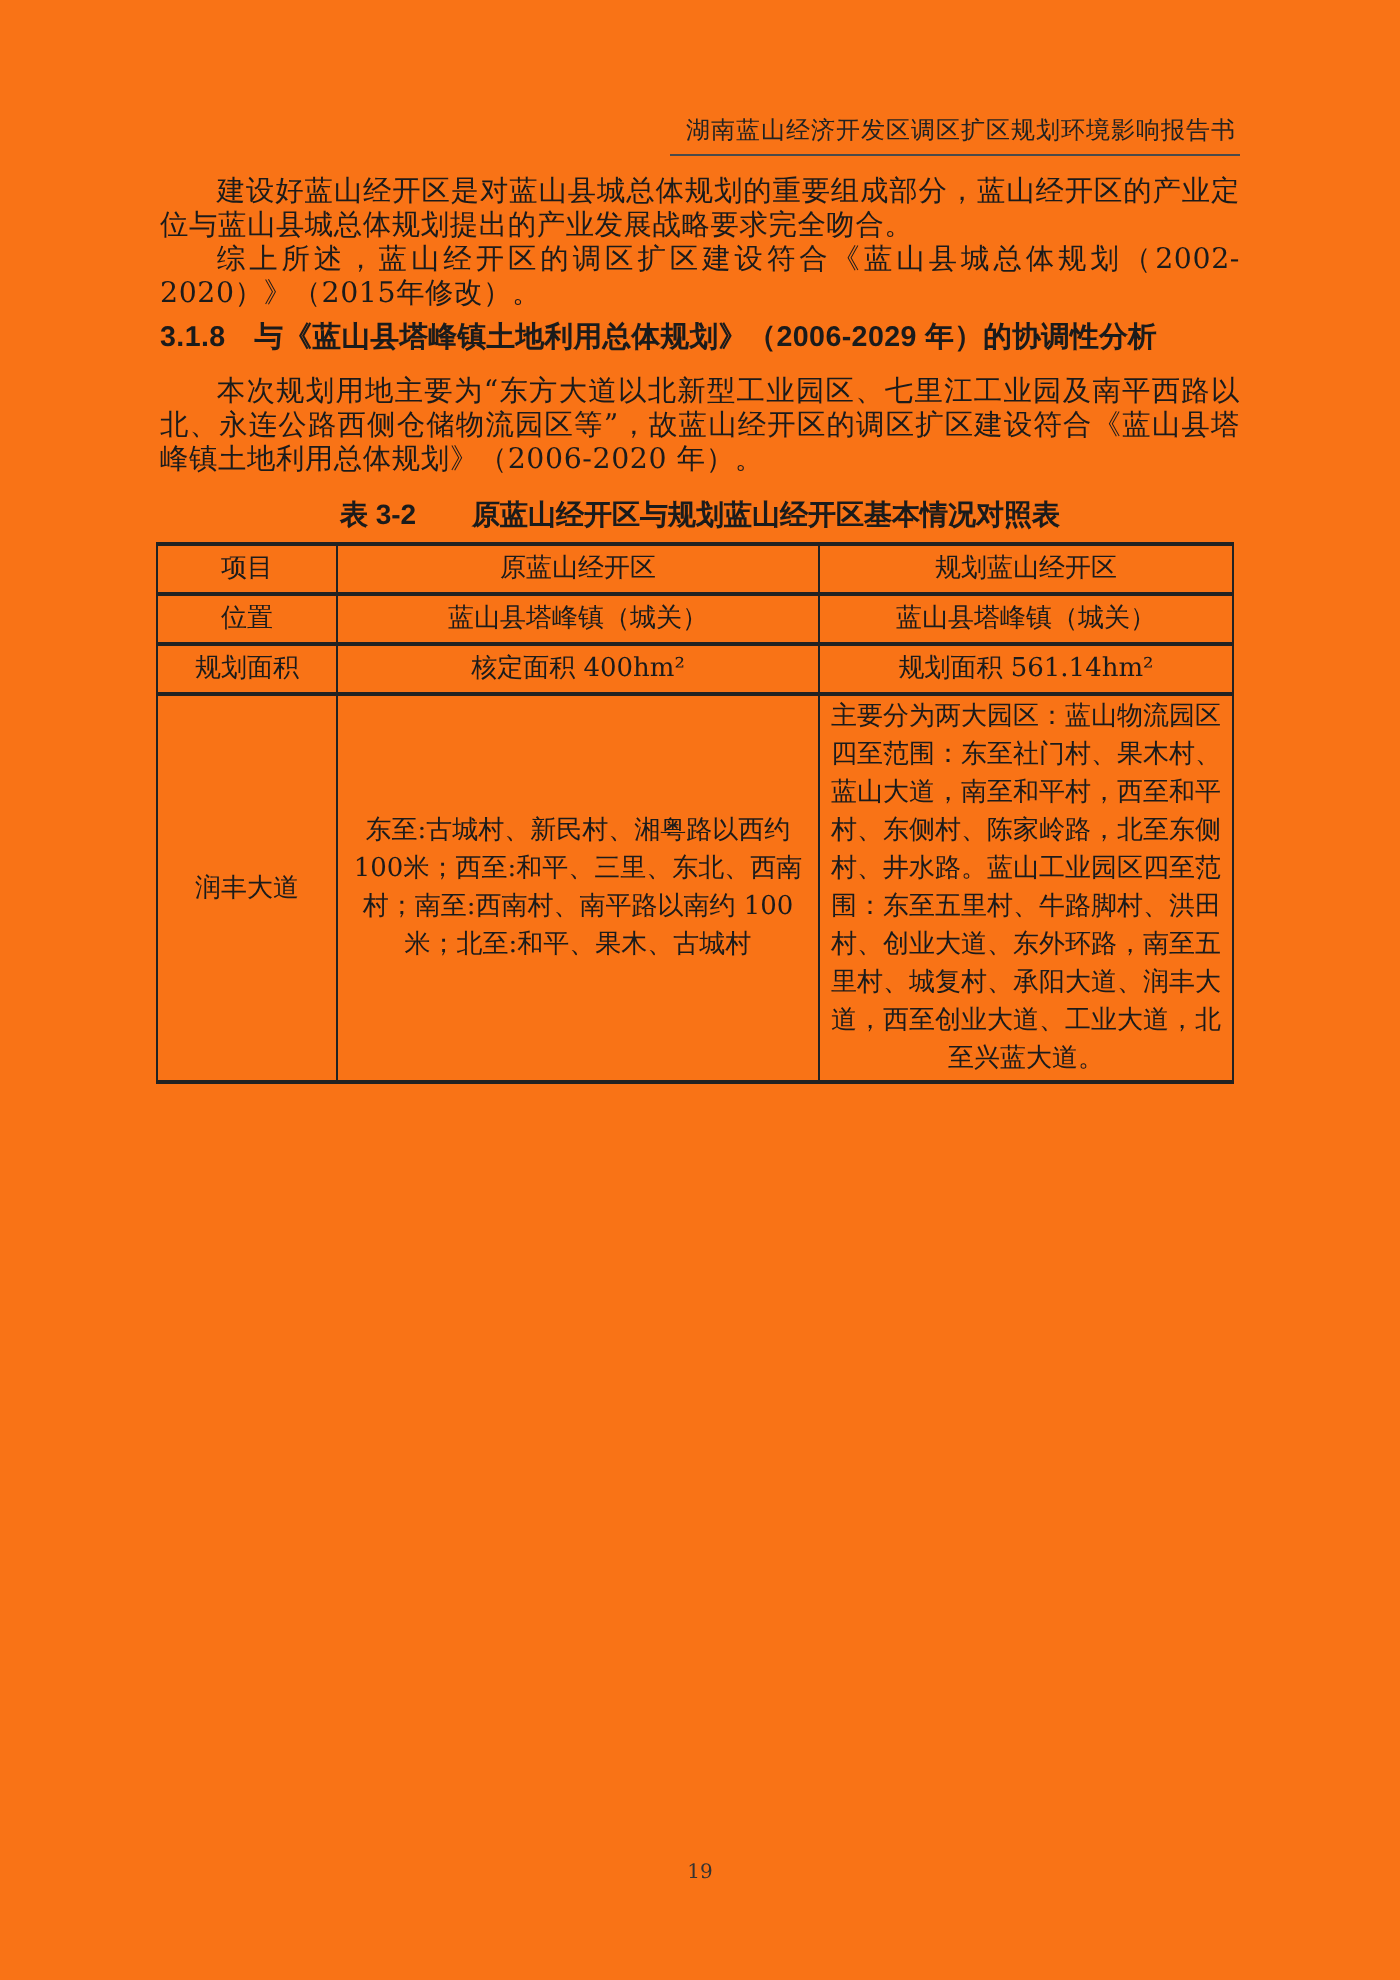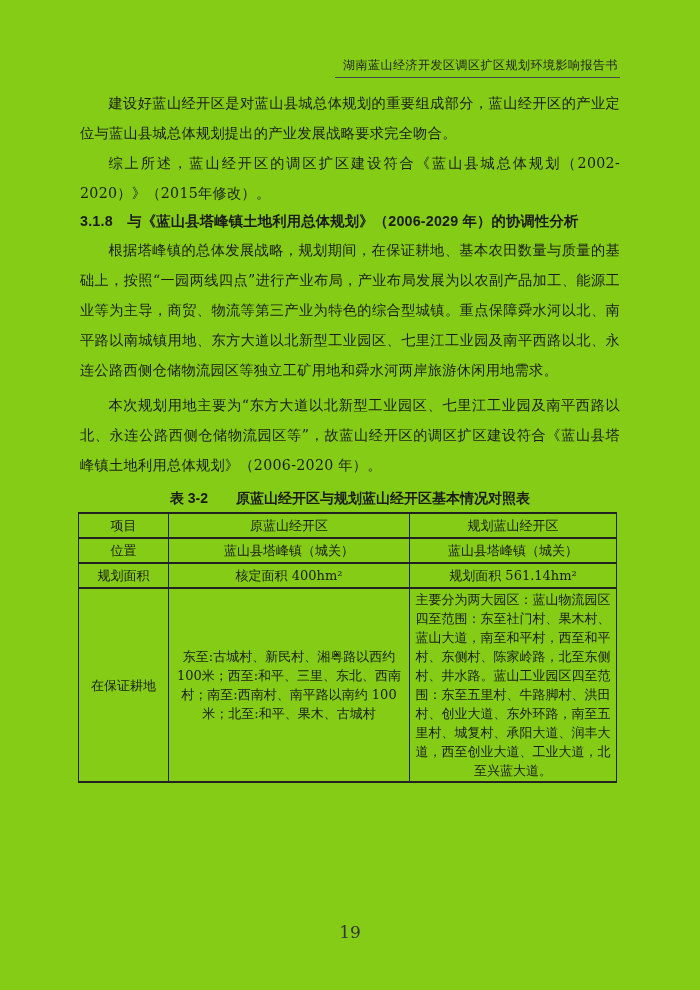--- a/index.html
+++ b/index.html
@@ -1,19 +1,19 @@
 <!DOCTYPE html>
 <html><head>
 <meta charset="utf-8">
 <style>
   html,body { margin:0; padding:0; background:#ffffff; }
   .page {
     position:relative;
     width:700px; height:990px;
-    background:#84cc16;
+    background:#f97316;
     color:#1b1b1b;
     font-family:"DejaVu Serif","Liberation Serif",serif;
     overflow:hidden;
   }
   .running-header {
     position:absolute;
     top:57px; right:80px;
     font-size:12px;
     letter-spacing:0.5px;
     color:#222;
@@ -21,21 +21,21 @@
     padding:0 2px 3px 8px;
   }
   .content {
     position:absolute;
     left:80px; top:88px;
     width:540px;
   }
   .para {
     margin:0;
     font-size:14.2px;
-    line-height:30px;
+    line-height:17px;
     text-align:justify;
     text-indent:2em;
     letter-spacing:0.3px;
   }
   .sec-heading {
     margin:0;
     font-size:14.3px;
     line-height:27.4px;
     font-weight:bold;
     font-family:"Liberation Sans","DejaVu Sans",sans-serif;
@@ -85,40 +85,39 @@
     line-height:14.3px;
     text-align:justify;
     text-align-last:center;
     padding:2px 3px;
   }
   .page-number {
     position:absolute;
     bottom:48px; left:0;
     width:100%;
     text-align:center;
-    font-size:17px;
+    font-size:10px;
     color:#333;
     margin-top:12px;
   }
 </style>
 </head>
 <body>
 
 <div class="page">
 
   <div class="running-header">湖南蓝山经济开发区调区扩区规划环境影响报告书</div>
 
   <div class="content">
 
     <p class="para">建设好蓝山经开区是对蓝山县城总体规划的重要组成部分，蓝山经开区的产业定位与蓝山县城总体规划提出的产业发展战略要求完全吻合。</p>
     <p class="para">综上所述，蓝山经开区的调区扩区建设符合《蓝山县城总体规划（2002-2020）》（2015年修改）。</p>
 
 
     <h4 class="sec-heading">3.1.8　与《蓝山县塔峰镇土地利用总体规划》（2006-2029 年）的协调性分析</h4>
-    <p class="para">根据塔峰镇的总体发展战略，规划期间，在保证耕地、基本农田数量与质量的基础上，按照“一园两线四点”进行产业布局，产业布局发展为以农副产品加工、能源工业等为主导，商贸、物流等第三产业为特色的综合型城镇。重点保障舜水河以北、南平路以南城镇用地、东方大道以北新型工业园区、七里江工业园及南平西路以北、永连公路西侧仓储物流园区等独立工矿用地和舜水河两岸旅游休闲用地需求。</p>
 
     <div class="spacer-sm"></div>
     <p class="para">本次规划用地主要为“东方大道以北新型工业园区、七里江工业园及南平西路以北、永连公路西侧仓储物流园区等”，故蓝山经开区的调区扩区建设符合《蓝山县塔峰镇土地利用总体规划》（2006-2020 年）。</p>
 
 
     <p class="table-title">表 3-2　　原蓝山经开区与规划蓝山经开区基本情况对照表</p>
 
     <table class="compare">
       <colgroup>
         <col class="col-item">
@@ -135,21 +134,21 @@
           <td>位置</td>
           <td>蓝山县塔峰镇（城关）</td>
           <td>蓝山县塔峰镇（城关）</td>
         </tr>
         <tr>
           <td>规划面积</td>
           <td>核定面积 400hm²</td>
           <td>规划面积 561.14hm²</td>
         </tr>
         <tr>
-          <td>在保证耕地</td>
+          <td>润丰大道</td>
           <td class="cell-range-orig">东至:古城村、新民村、湘粤路以西约 100米；西至:和平、三里、东北、西南村；南至:西南村、南平路以南约 100 米；北至:和平、果木、古城村</td>
           <td class="cell-range-plan">主要分为两大园区：蓝山物流园区四至范围：东至社门村、果木村、蓝山大道，南至和平村，西至和平村、东侧村、陈家岭路，北至东侧村、井水路。蓝山工业园区四至范围：东至五里村、牛路脚村、洪田村、创业大道、东外环路，南至五里村、城复村、承阳大道、润丰大道，西至创业大道、工业大道，北至兴蓝大道。</td>
         </tr>
       </tbody>
     </table>
 
   </div>
 
   <div class="page-number">19</div>
 

